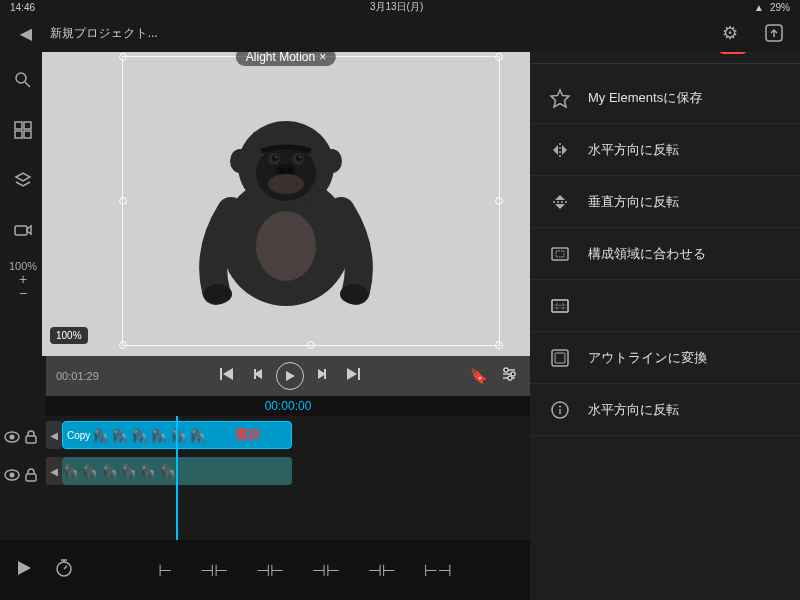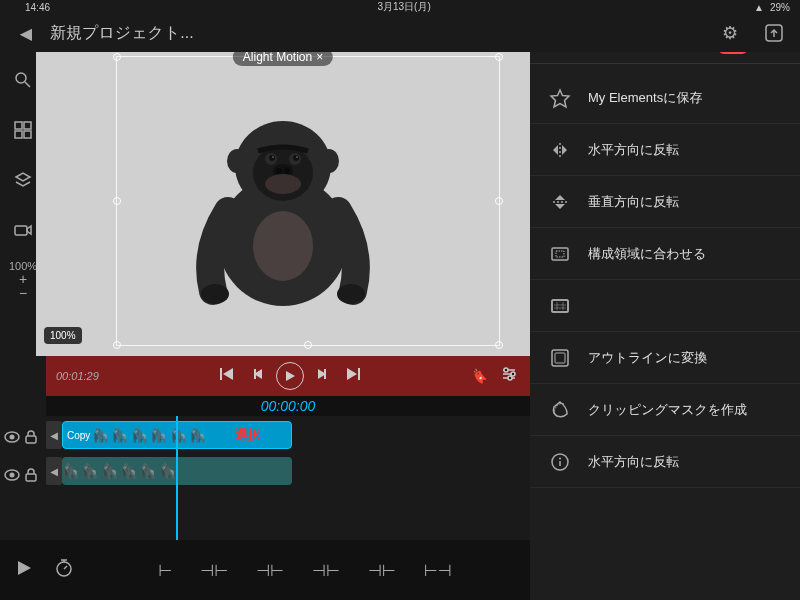--- a/index.html
+++ b/index.html
@@ -40,21 +40,20 @@
       top: 0; left: 0; right: 0;
       height: 14px;
       background: #1a1a1a;
       display: flex;
       align-items: center;
       justify-content: space-between;
       padding: 0 10px;
       font-size: 10px;
       color: #ccc;
       z-index: 20;
-      margin-left: 15px;
     }
 
     
     .left-toolbar {
       position: absolute;
       top: 36px; left: 0;
       width: 46px;
       bottom: 130px;
       background: #1a1a1a;
       display: flex;
@@ -71,21 +70,21 @@
       justify-content: center;
       color: #aaa;
       font-size: 18px;
       cursor: pointer;
       border-radius: 4px;
     }
 
     
     .preview-area {
       position: absolute;
-      top: 36px; left: 36px; right: 270px;
+      top: 36px; left: 42px; right: 270px;
       height: 320px;
       background: #2a2a2a;
       display: flex;
       align-items: center;
       justify-content: center;
       overflow: hidden;
     }
     .preview-canvas {
       width: 100%;
       height: 100%;
@@ -148,26 +147,25 @@
       flex-direction: column;
       align-items: center;
       line-height: 1.3;
     }
 
     
     .playback-bar {
       position: absolute;
       top: 356px; left: 46px; right: 270px;
       height: 40px;
-      background: #7f1d1d;
+      background: #404040;
       display: flex;
       align-items: center;
       padding: 0 10px;
       gap: 10px;
-      font-style: italic;
     }
     .time-display {
       font-size: 11px;
       color: #aaa;
       min-width: 55px;
     }
     .play-controls {
       display: flex;
       align-items: center;
       gap: 8px;
@@ -199,26 +197,25 @@
     .timeline-cursor {
       position: absolute;
       top: 396px; left: 46px; right: 270px;
       height: 20px;
       background: #111;
       display: flex;
       align-items: center;
       padding: 0 10px;
     }
     .cursor-time {
-      font-size: 14px;
+      font-size: 12px;
       color: #00bfff;
       position: absolute;
       left: 50%;
       transform: translateX(-50%);
-      font-style: italic;
     }
 
     
     .timeline-area {
       position: absolute;
       top: 416px; left: 0; right: 270px;
       bottom: 60px;
       background: #1a1a1a;
       display: flex;
     }
@@ -396,21 +393,21 @@
   <span style="margin-left:4px;">3月13日(月)</span>
   <div style="display:flex;gap:6px;align-items:center;">
     <span>▲</span>
     <span>29%</span>
   </div>
 </div>
 
 <div class="top-bar" style="top:14px;height:38px;">
   <div class="top-bar-left">
     <button class="tool-btn" style="font-size:16px;color:#aaa;background:none;border:none;cursor:pointer;">◀</button>
-    <span style="font-size:16px;color:#ccc;">新規プロジェクト...</span>
+    <span style="font-size:12px;color:#ccc;">新規プロジェクト...</span>
   </div>
   <div class="top-bar-right">
     <button class="tool-btn" style="background:none;border:none;color:#aaa;cursor:pointer;font-size:18px;">⚙</button>
     <button class="tool-btn" style="background:none;border:none;color:#aaa;cursor:pointer;font-size:18px;">
       <svg width="20" height="20" viewBox="0 0 20 20" fill="none">
         <rect x="2" y="2" width="16" height="16" rx="3" stroke="#aaa" stroke-width="1.5" fill="none"></rect>
         <path d="M7 10 L10 7 L13 10" stroke="#aaa" stroke-width="1.5" fill="none"></path>
         <line x1="10" y1="7" x2="10" y2="14" stroke="#aaa" stroke-width="1.5"></line>
       </svg>
     </button>
@@ -741,29 +738,20 @@
     <div class="menu-item">
       <div class="menu-icon">
         <svg width="22" height="22" viewBox="0 0 22 22" fill="none">
           <rect x="3" y="3" width="16" height="16" rx="2" stroke="#aaa" stroke-width="1.5" fill="none"></rect>
           <rect x="6" y="6" width="10" height="10" rx="1" stroke="#aaa" stroke-width="1" fill="none"></rect>
         </svg>
       </div>
       <span class="menu-label">アウトラインに変換</span>
     </div>
 
-    <div class="menu-item">
-      <div class="menu-icon">
-        <svg width="22" height="22" viewBox="0 0 22 22" fill="none">
-          <path d="M11 3 Q18 8 18 15 Q14 19 8 17 Q3 14 5 8 Z" stroke="#aaa" stroke-width="1.5" fill="none"></path>
-          <path d="M15 5 Q9 3 6 10 Q4 15 8 17" stroke="#aaa" stroke-width="1" fill="none" stroke-dasharray="2,1"></path>
-        </svg>
-      </div>
-      <span class="menu-label">クリッピングマスクを作成</span>
-    </div>
 
     <div class="menu-item">
       <div class="menu-icon">
         <svg width="22" height="22" viewBox="0 0 22 22" fill="none">
           <circle cx="11" cy="11" r="8" stroke="#aaa" stroke-width="1.5" fill="none"></circle>
           <line x1="11" y1="10" x2="11" y2="15" stroke="#aaa" stroke-width="1.5"></line>
           <circle cx="11" cy="7.5" r="1" fill="#aaa"></circle>
         </svg>
       </div>
       <span class="menu-label">水平方向に反転</span>

